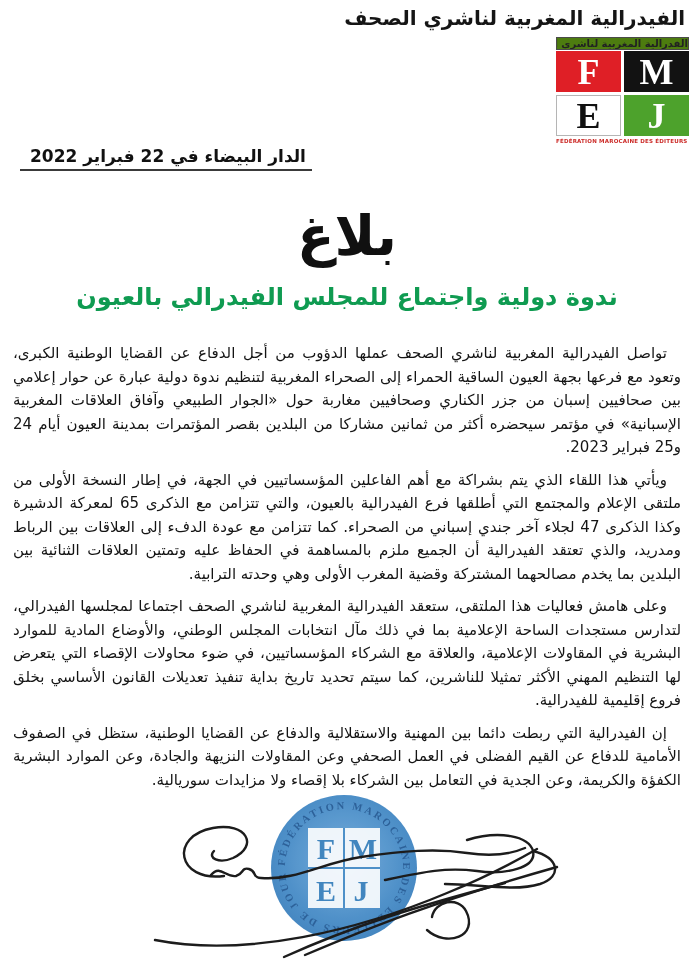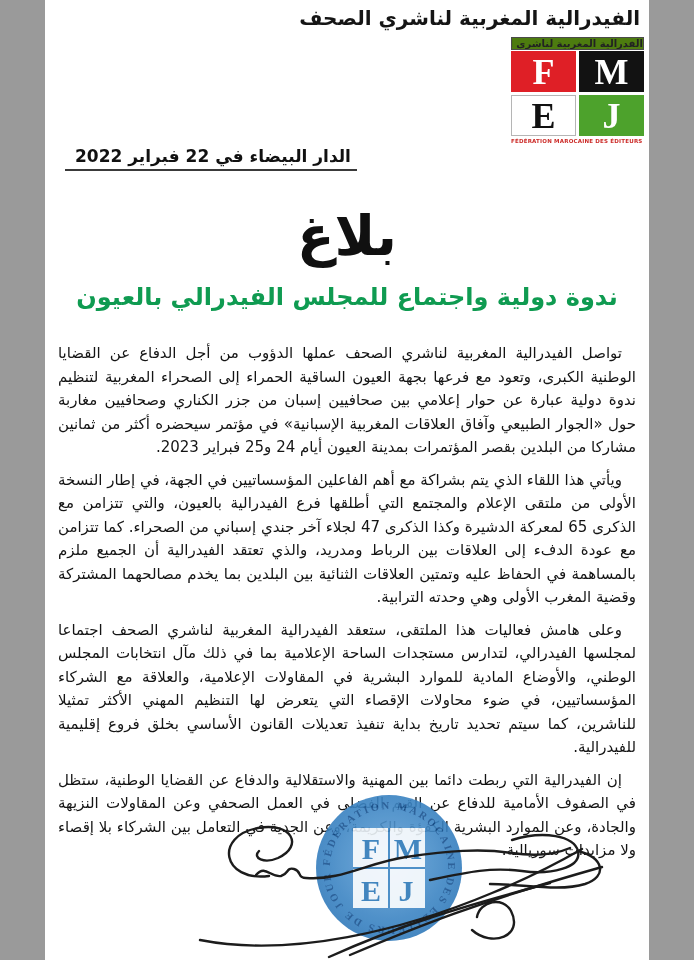--- a/index.html
+++ b/index.html
@@ -1,18 +1,18 @@
 <!DOCTYPE html>
 <html lang="ar"><head>
 <meta charset="utf-8">
 <style>
   html,body{margin:0;padding:0;background:#9a9a9a;}
   .page{
     position:relative;
-    width:604px;height:960px;
+    width:694px;height:960px;
     margin:0 auto;
     background:#ffffff;
     overflow:hidden;
     font-family:"DejaVu Sans", sans-serif;
     color:#161616;
   }
   
   .org-title{
     position:absolute;top:6px;right:9px;
     direction:rtl;

